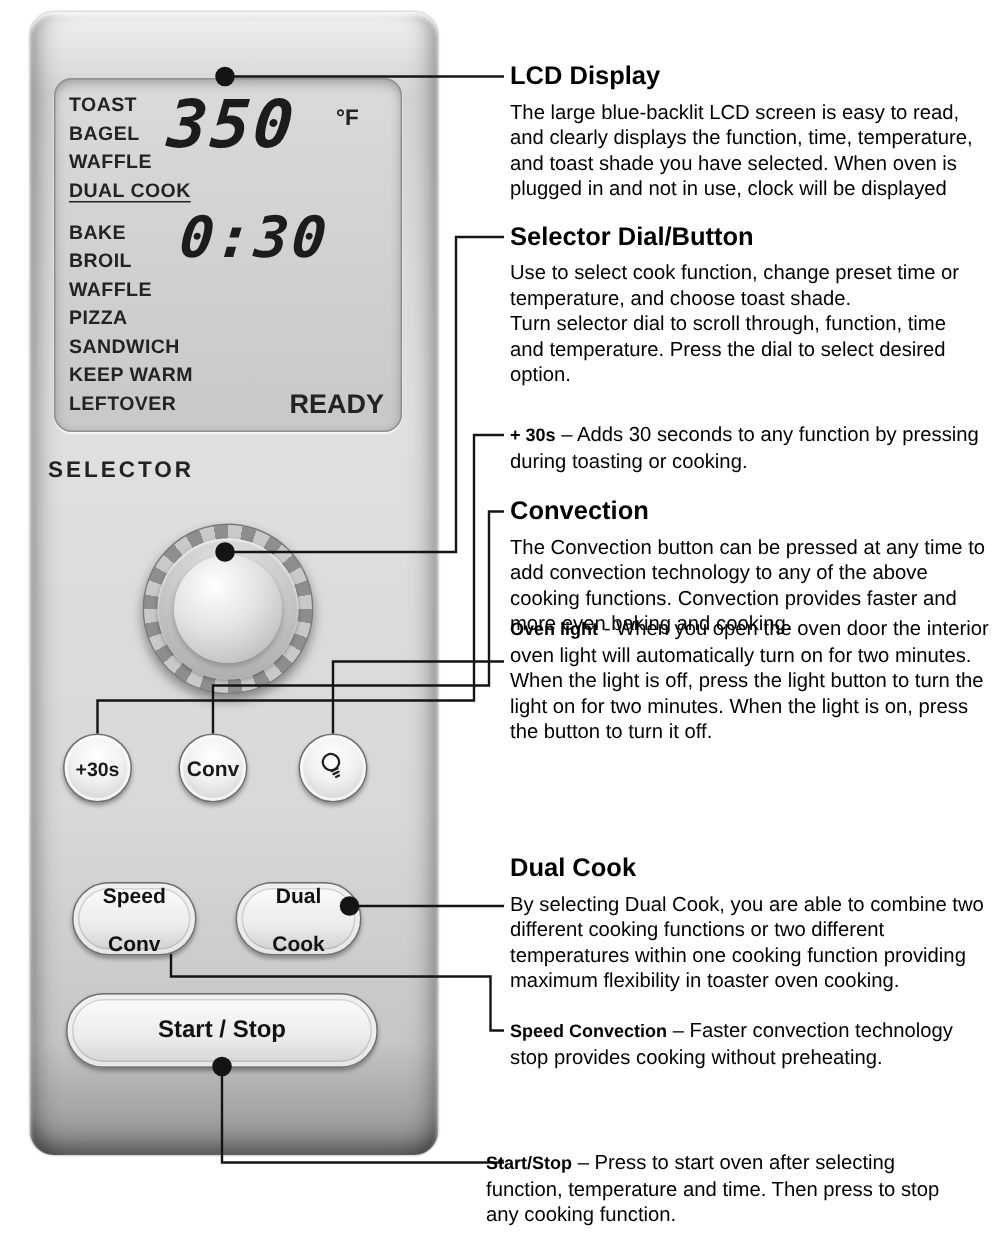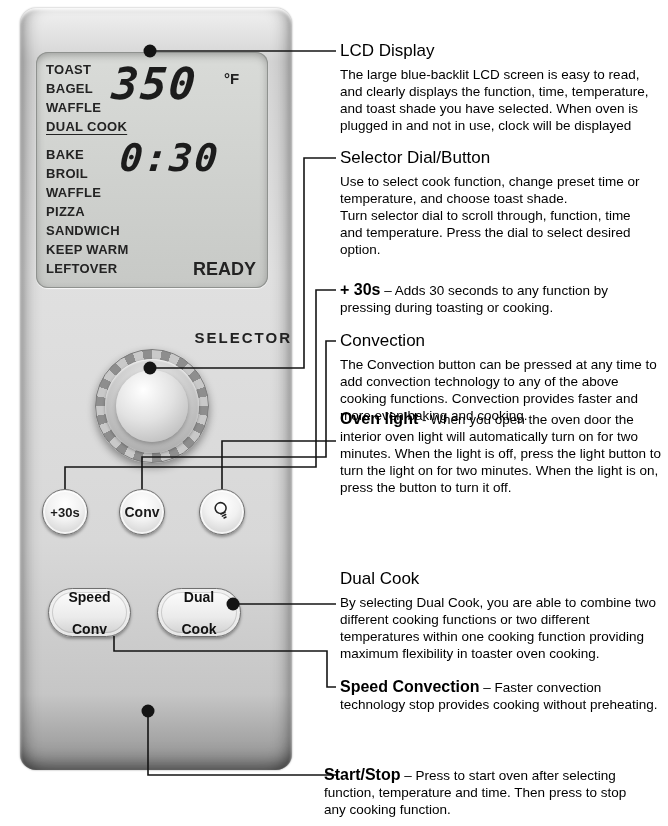--- a/index.html
+++ b/index.html
@@ -23,22 +23,22 @@
   .lcd-functions li{height:19px;font-size:13px;font-weight:bold;letter-spacing:.3px;color:#232323;}
   .lcd-functions li.selected{text-decoration:underline;text-underline-offset:3px;}
   .lcd-functions li.gap{margin-top:9px;}
   .seg{font-family:"DejaVu Sans Mono",monospace;font-style:italic;font-weight:bold;
     transform:skewX(-5deg);color:#1c1c1c;letter-spacing:2px;position:absolute;}
   .lcd-temp{left:76px;top:6px;font-size:44px;}
   .lcd-temp-unit{position:absolute;left:188px;top:18px;font-size:15px;font-weight:bold;color:#222;}
   .lcd-time{left:84px;top:84px;font-size:38px;}
   .lcd-status{position:absolute;right:12px;top:207px;font-size:18px;font-weight:bold;color:#232323;}
 
-  .selector-label{position:absolute;left:0;top:297px;width:100%;text-align:right;
-    font-size:15px;font-weight:bold;letter-spacing:2px;color:#222;margin-top:24px;}
+  .selector-label{position:absolute;left:12px;top:297px;width:100%;text-align:left;
+    font-size:15px;font-weight:bold;letter-spacing:2px;color:#222;}
 
   .knob{position:absolute;left:75px;top:341px;width:114px;height:114px;border-radius:50%;
     background:repeating-conic-gradient(#c9c9c9 0deg 10deg,#8e8e8e 10deg 20deg);
     border:1px solid #7a7a7a;box-shadow:0 4px 8px rgba(0,0,0,.4);
     display:flex;align-items:center;justify-content:center;padding:0;cursor:pointer;}
   .knob-mid{width:94px;height:94px;border-radius:50%;
     background:radial-gradient(circle at 50% 28%,#ececec,#b9b9b9 70%,#9d9d9d);
     box-shadow:inset 0 1px 2px rgba(255,255,255,.8),0 1px 3px rgba(0,0,0,.3);
     display:flex;align-items:center;justify-content:center;}
   .knob-dome{width:72px;height:72px;border-radius:50%;
@@ -67,24 +67,24 @@
     background:linear-gradient(180deg,#fdfdfd,#ebebeb 60%,#d2d2d2);
     box-shadow:0 2px 3px rgba(0,0,0,.35),inset 0 0 0 3px rgba(255,255,255,.65),inset 0 0 0 4px rgba(140,140,140,.35);
     font-family:"Liberation Sans",sans-serif;font-size:16px;font-weight:600;color:#111;
     display:flex;align-items:center;justify-content:center;padding:0;cursor:pointer;}
 
   
   .callouts{position:absolute;left:0;top:0;width:668px;height:826px;pointer-events:none;}
 
   
   .ann{position:absolute;}
-  .ann h3{margin:0 0 5px 0;font-size:17px;font-weight:normal;}
+  .ann h3{margin:0 0 5px 0;font-size:17px;font-weight:bold;}
   .ann p{margin:0;font-size:13.5px;line-height:17px;}
   .ann p + p{margin-top:0;}
-  .ann b.it{font-size:16px;}
+  .ann b.it{font-size:12px;}
   .ann-lcd{left:340px;top:41px;width:322px;}
   .ann-selector{left:340px;top:148px;width:302px;}
   .ann-30s{left:340px;top:281px;width:320px;}
   .ann-convection{left:340px;top:331px;width:322px;}
   .ann-light{left:340px;top:410px;width:325px;}
   .ann-dual{left:340px;top:569px;width:322px;}
   .ann-speed{left:340px;top:678px;width:322px;}
   .ann-start{left:324px;top:766px;width:312px;}
 </style>
 </head>
@@ -137,20 +137,21 @@
 
     <button class="btn-oval btn-speed">
       <span>Speed</span>
       <span>Conv</span>
     </button>
     <button class="btn-oval btn-dual">
       <span>Dual</span>
       <span>Cook</span>
     </button>
 
+    <button class="btn-start">Start / Stop</button>
   </div>
 
   <svg class="callouts" viewBox="0 0 668 826">
     <g fill="none" stroke="#141414" stroke-width="1.6">
       <path d="M150,51 H336"></path>
       <path d="M150,368 H304 V158 H336"></path>
       <path d="M65,489 V467 H316 V290 H336"></path>
       <path d="M142,489 V457 H326 V341 H336"></path>
       <path d="M222,489 V441 H336"></path>
       <path d="M233,604 H336"></path>

